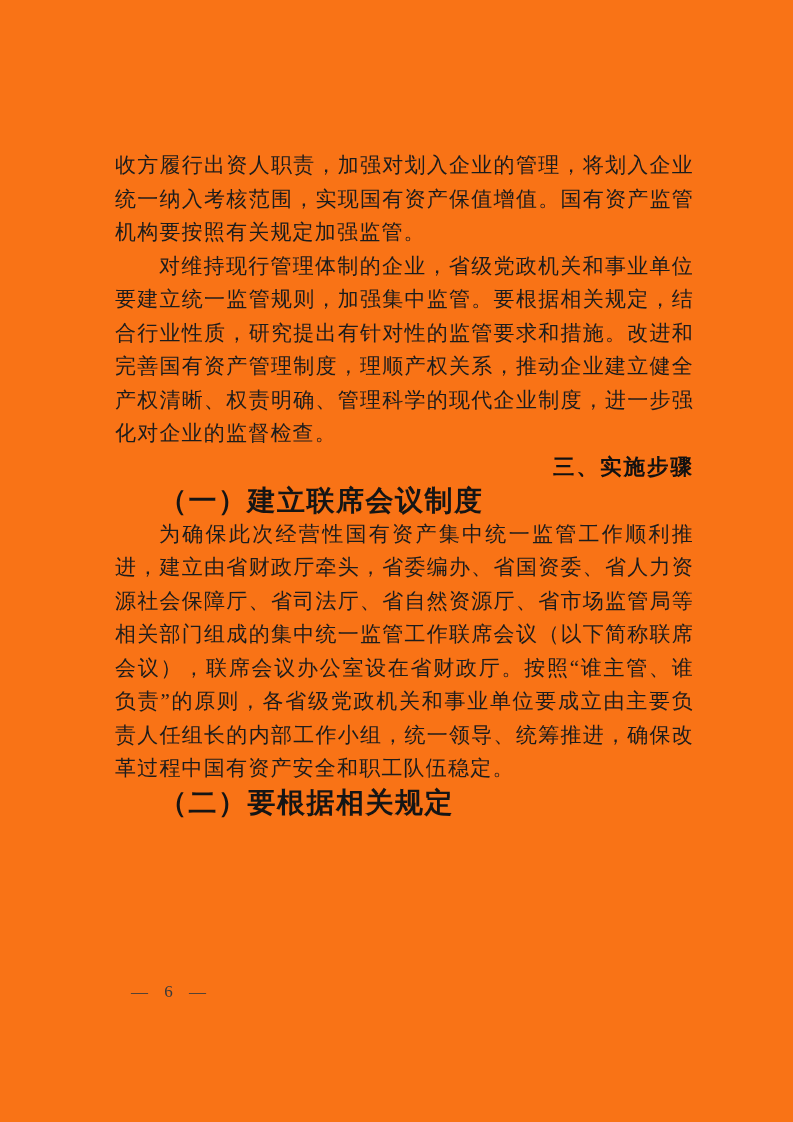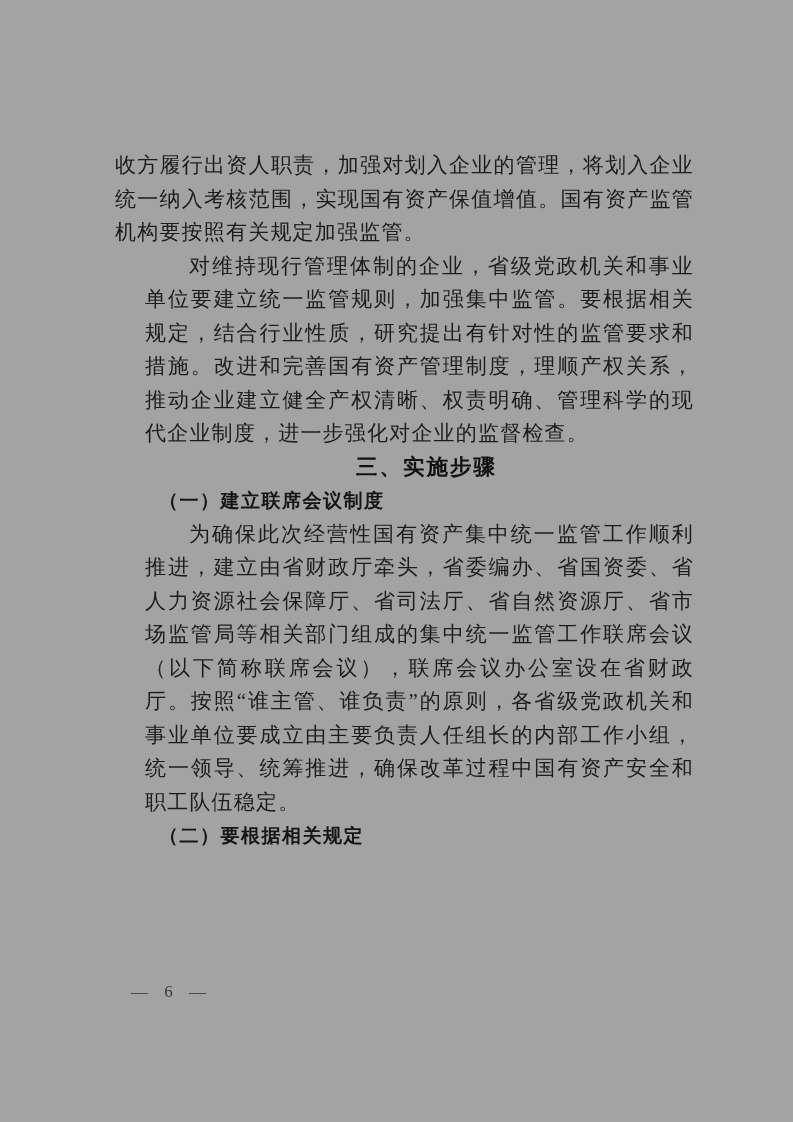--- a/index.html
+++ b/index.html
@@ -8,53 +8,52 @@
     width: 793px;
     height: 1122px;
     position: relative;
     overflow: hidden;
     font-family: "Liberation Serif", "DejaVu Serif", serif;
     color: #1c1c1c;
   }
   .page {
     position: absolute;
     inset: 0;
-    background: #a3a3a3;
+    background: #f97316;
   }
   .content {
     position: absolute;
     left: 115px;
     top: 149px;
     width: 579px;
     font-size: 21px;
     line-height: 33.5px;
     letter-spacing: 1.2px;
     text-align: justify;
     text-justify: inter-ideograph;
   }
   p.para {
     text-indent: 44px;
-    margin-left: 30px;
   }
   p.para-cont {
     text-indent: 0;
   }
   h2.h1 {
     font-family: "Liberation Sans", "DejaVu Sans", sans-serif;
     font-size: 21.5px;
     font-weight: bold;
     letter-spacing: 2px;
     padding-left: 44px;
     line-height: 33.5px;
     color: #111111;
-    text-align: center;
+    text-align: right;
   }
   h3.h2 {
     font-family: "Liberation Serif", "DejaVu Serif", serif;
-    font-size: 19px;
+    font-size: 28px;
     font-weight: bold;
     letter-spacing: 1.5px;
     padding-left: 44px;
     line-height: 33.5px;
     color: #151515;
     text-align: left;
   }
   .footer {
     position: absolute;
     left: 131px;

